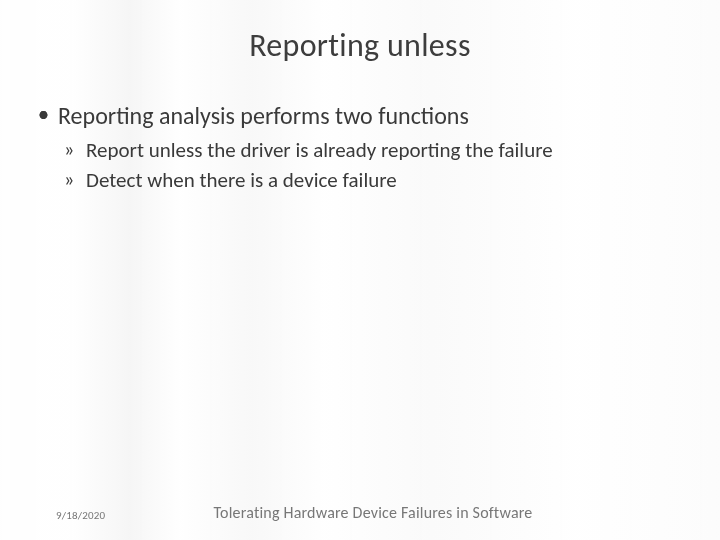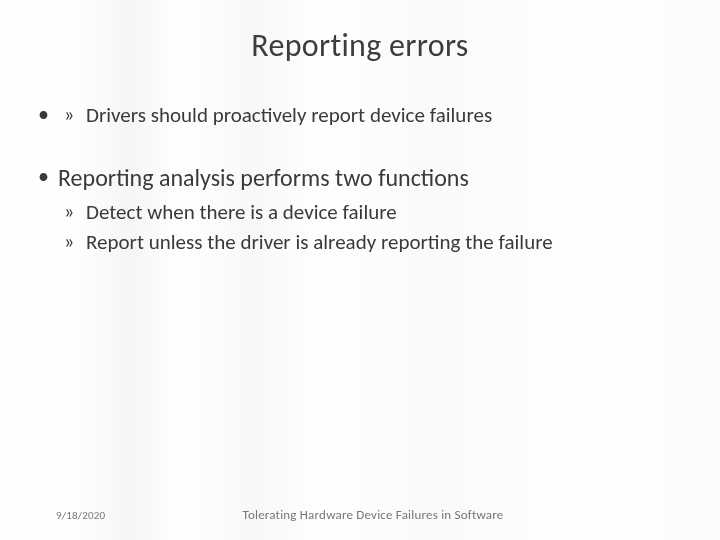--- a/index.html
+++ b/index.html
@@ -105,44 +105,43 @@
   bottom: 0;
   font-size: 11px;
   color: #777;
   letter-spacing: 0.2px;
 }
 .footer-title {
   position: absolute;
   left: 50%;
   transform: translateX(-50%);
   bottom: 0;
-  font-size: 13px;
+  font-size: 16px;
   color: #777;
   letter-spacing: 0.2px;
 }
 </style>
 </head>
 <body>
 <div class="bg-overlay"></div>
 
 <div class="slide">
-  <h1 class="title">Reporting errors</h1>
+  <h1 class="title">Reporting unless</h1>
 
   <div class="content">
     <ul class="level1">
       <li>
         <ul class="level2">
-          <li>Drivers should proactively report device failures</li>
         </ul>
       </li>
       <li>
         <span>Reporting analysis performs two functions</span>
         <ul class="level2">
+          <li>Report unless the driver is already reporting the failure</li>
           <li>Detect when there is a device failure</li>
-          <li>Report unless the driver is already reporting the failure</li>
         </ul>
       </li>
     </ul>
   </div>
 </div>
 
 <div class="footer">
   <div class="footer-date">9/18/2020</div>
   <div class="footer-title">Tolerating Hardware Device Failures in Software</div>
 </div>

